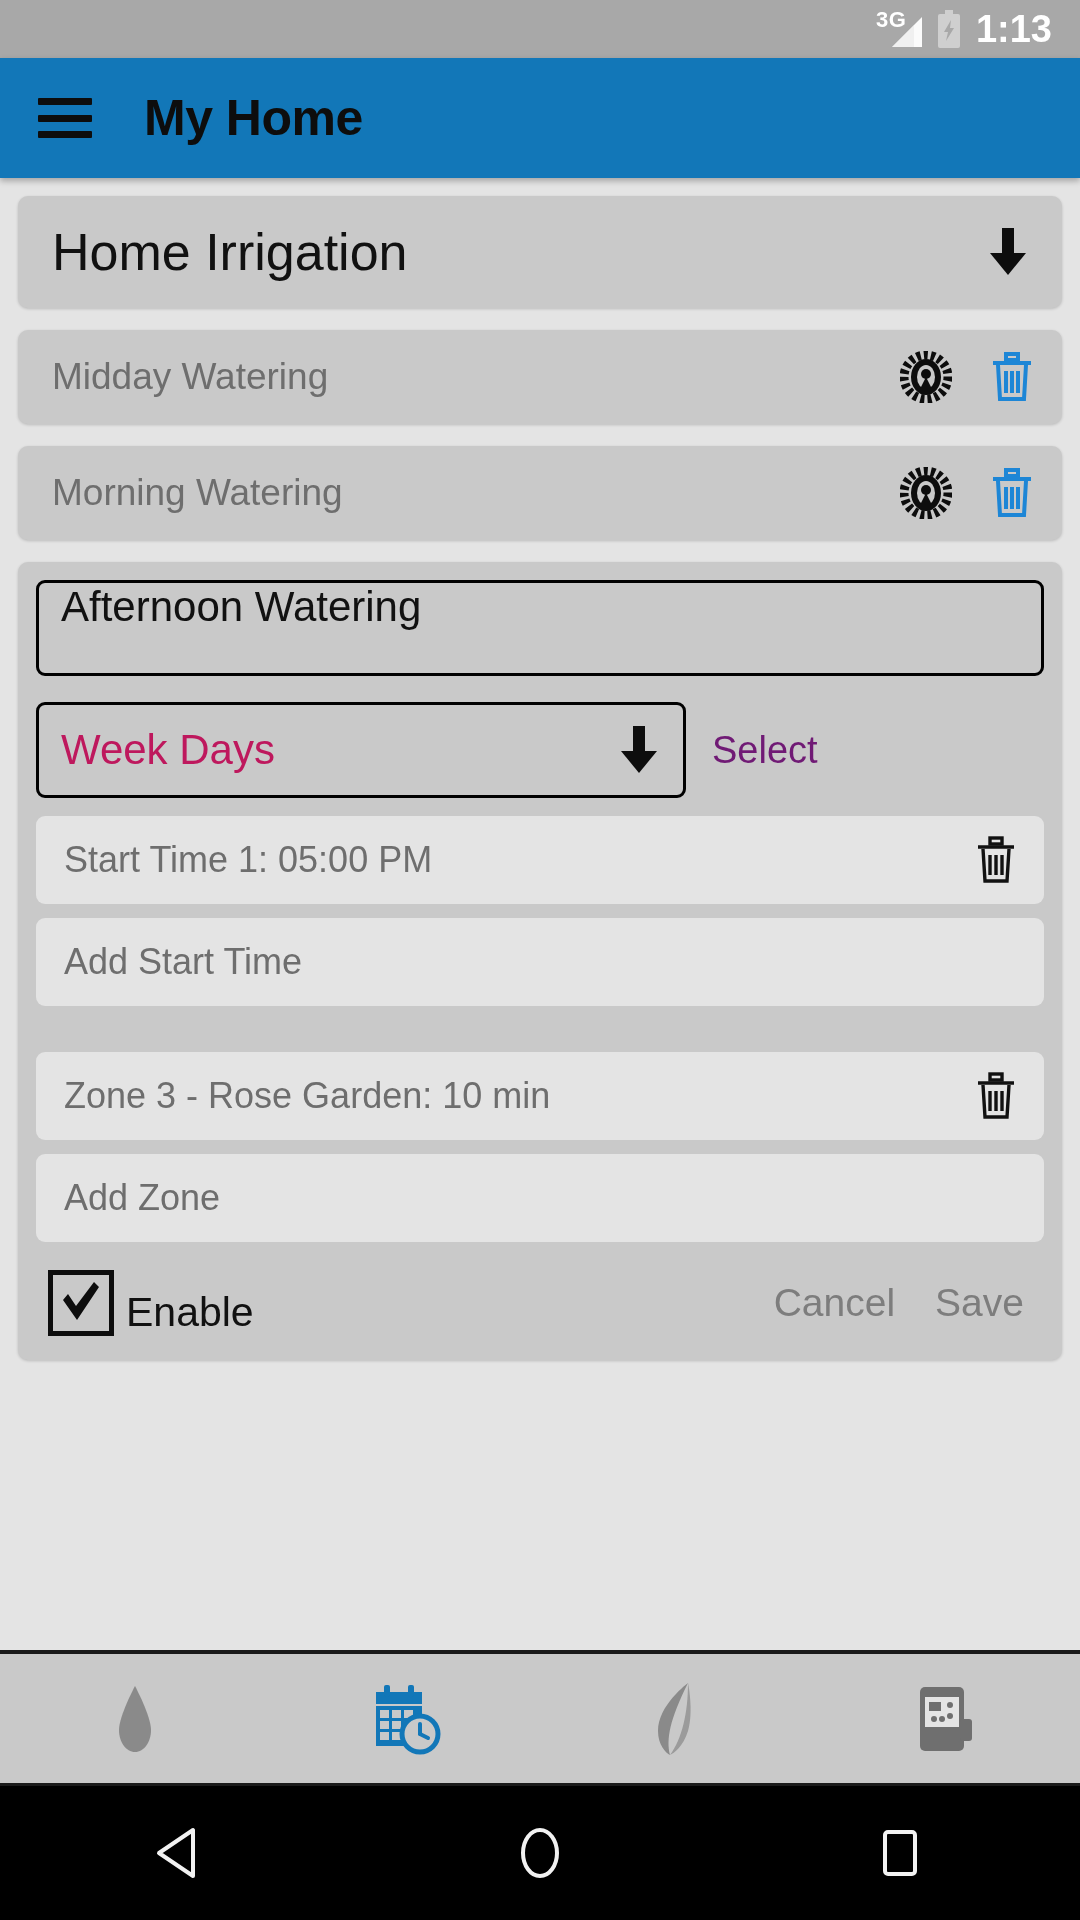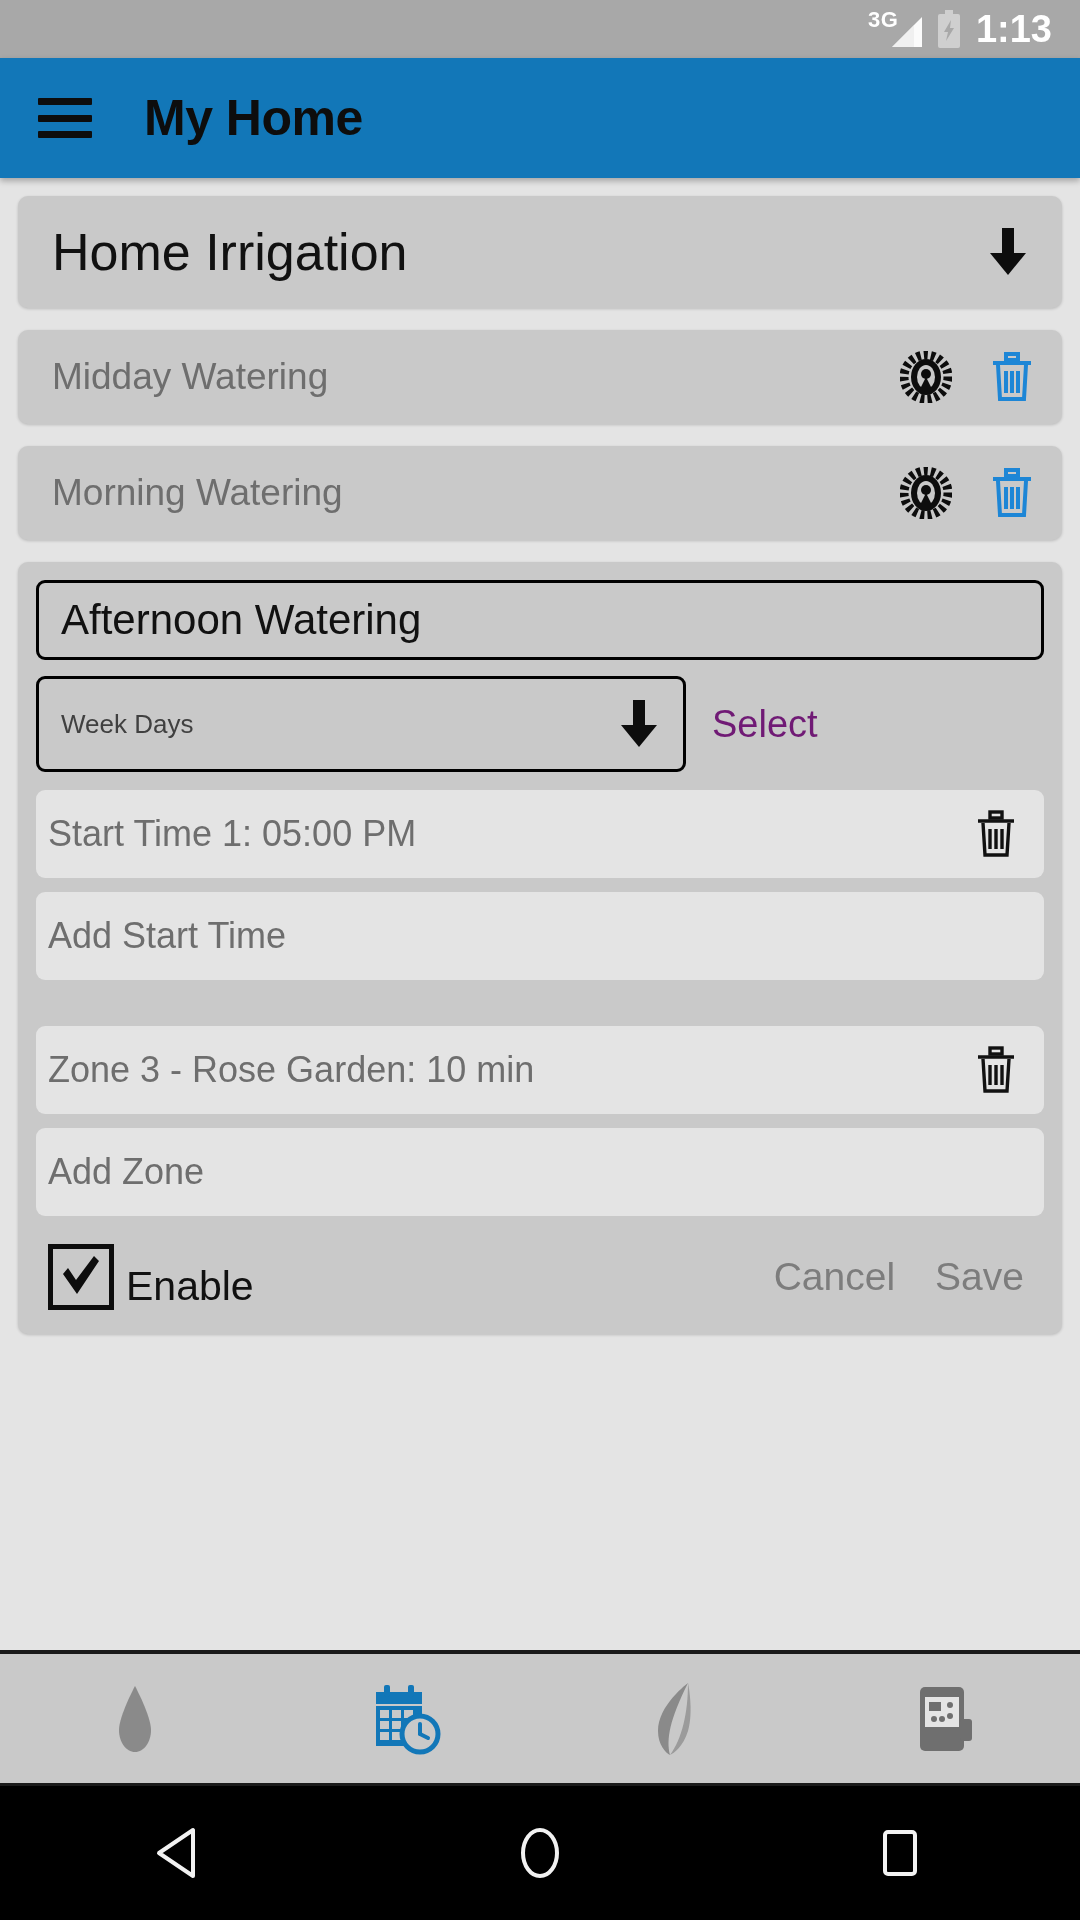--- a/index.html
+++ b/index.html
@@ -11,21 +11,21 @@
   }
   .phone { width:1080px; height:1920px; position:relative; display:flex; flex-direction:column; }
 
   
   .statusbar{
     height:58px; background:#a8a8a8; flex:0 0 58px;
     display:flex; align-items:center; justify-content:flex-end;
     padding-right:28px; gap:14px;
   }
   .sb-signal{ position:relative; width:54px; height:40px; display:flex; align-items:flex-end; }
-  .sb-3g{ position:absolute; left:0; top:-2px; color:#fff; font-size:22px; font-weight:bold; letter-spacing:.5px; }
+  .sb-3g{ position:absolute; left:8px; top:-2px; color:#fff; font-size:22px; font-weight:bold; letter-spacing:.5px; }
   .sb-tri{ position:absolute; right:0; bottom:2px; width:30px; height:30px; }
   .sb-batt{ width:26px; height:38px; position:relative; }
   .sb-time{ color:#ffffff; font-size:38px; font-weight:700; letter-spacing:0px; line-height:1; }
 
   
   .appbar{
     height:120px; flex:0 0 120px; background:#1277b8;
     display:flex; align-items:center; padding-left:38px; gap:52px;
     box-shadow:0 3px 6px rgba(0,0,0,.28); position:relative; z-index:5;
   }
@@ -57,39 +57,39 @@
   }
   .prog-name{ font-size:37px; color:#6e6e6e; }
   .prog-icons{ display:flex; align-items:center; gap:38px; }
   .gear{ width:52px; height:52px; }
   .trash-blue{ width:44px; height:52px; }
 
   
   .edit-card{ background:#c9c9c9; border-radius:10px; padding:18px 18px 20px 18px;
               box-shadow:0 1px 3px rgba(0,0,0,.18); margin-bottom:22px; }
   .txtfield{
-    border:3px solid #000; border-radius:9px; height:80px;
-    display:flex; align-items:center; padding:0 22px; margin-bottom:16px;
+    border:3px solid #000; border-radius:9px; height:96px;
+    display:flex; padding:0 22px; margin-bottom:26px;
     background:#c9c9c9;
   }
   .txtfield-val{ font-size:42px; color:#111; }
 
   .daysrow{ display:flex; align-items:center; gap:26px; margin-bottom:18px; }
   .dropdown{
     flex:0 0 650px; border:3px solid #000; border-radius:9px; height:96px;
     display:flex; align-items:center; justify-content:space-between;
     padding:0 24px 0 22px; background:#c9c9c9;
   }
-  .dropdown-val{ font-size:26px; color:#404040; }
+  .dropdown-val{ font-size:42px; color:#be185d; }
   .select-link{ color:#701a75; font-size:38px; }
 
   .lrow{
     background:#e4e4e4; border-radius:9px; height:88px;
     display:flex; align-items:center; justify-content:space-between;
-    padding:0 28px 0 12px; margin-bottom:14px;
+    padding:0 28px 0 28px; margin-bottom:14px;
   }
   .lrow-text{ font-size:36px; color:#6e6e6e; }
   .trash-black{ width:40px; height:48px; }
   .section-gap{ height:32px; }
 
   .footer-row{
     display:flex; align-items:center; justify-content:space-between;
     padding:14px 6px 4px 12px; margin-top:14px;
   }
   .chk-wrap{ display:flex; align-items:flex-end; gap:12px; }

